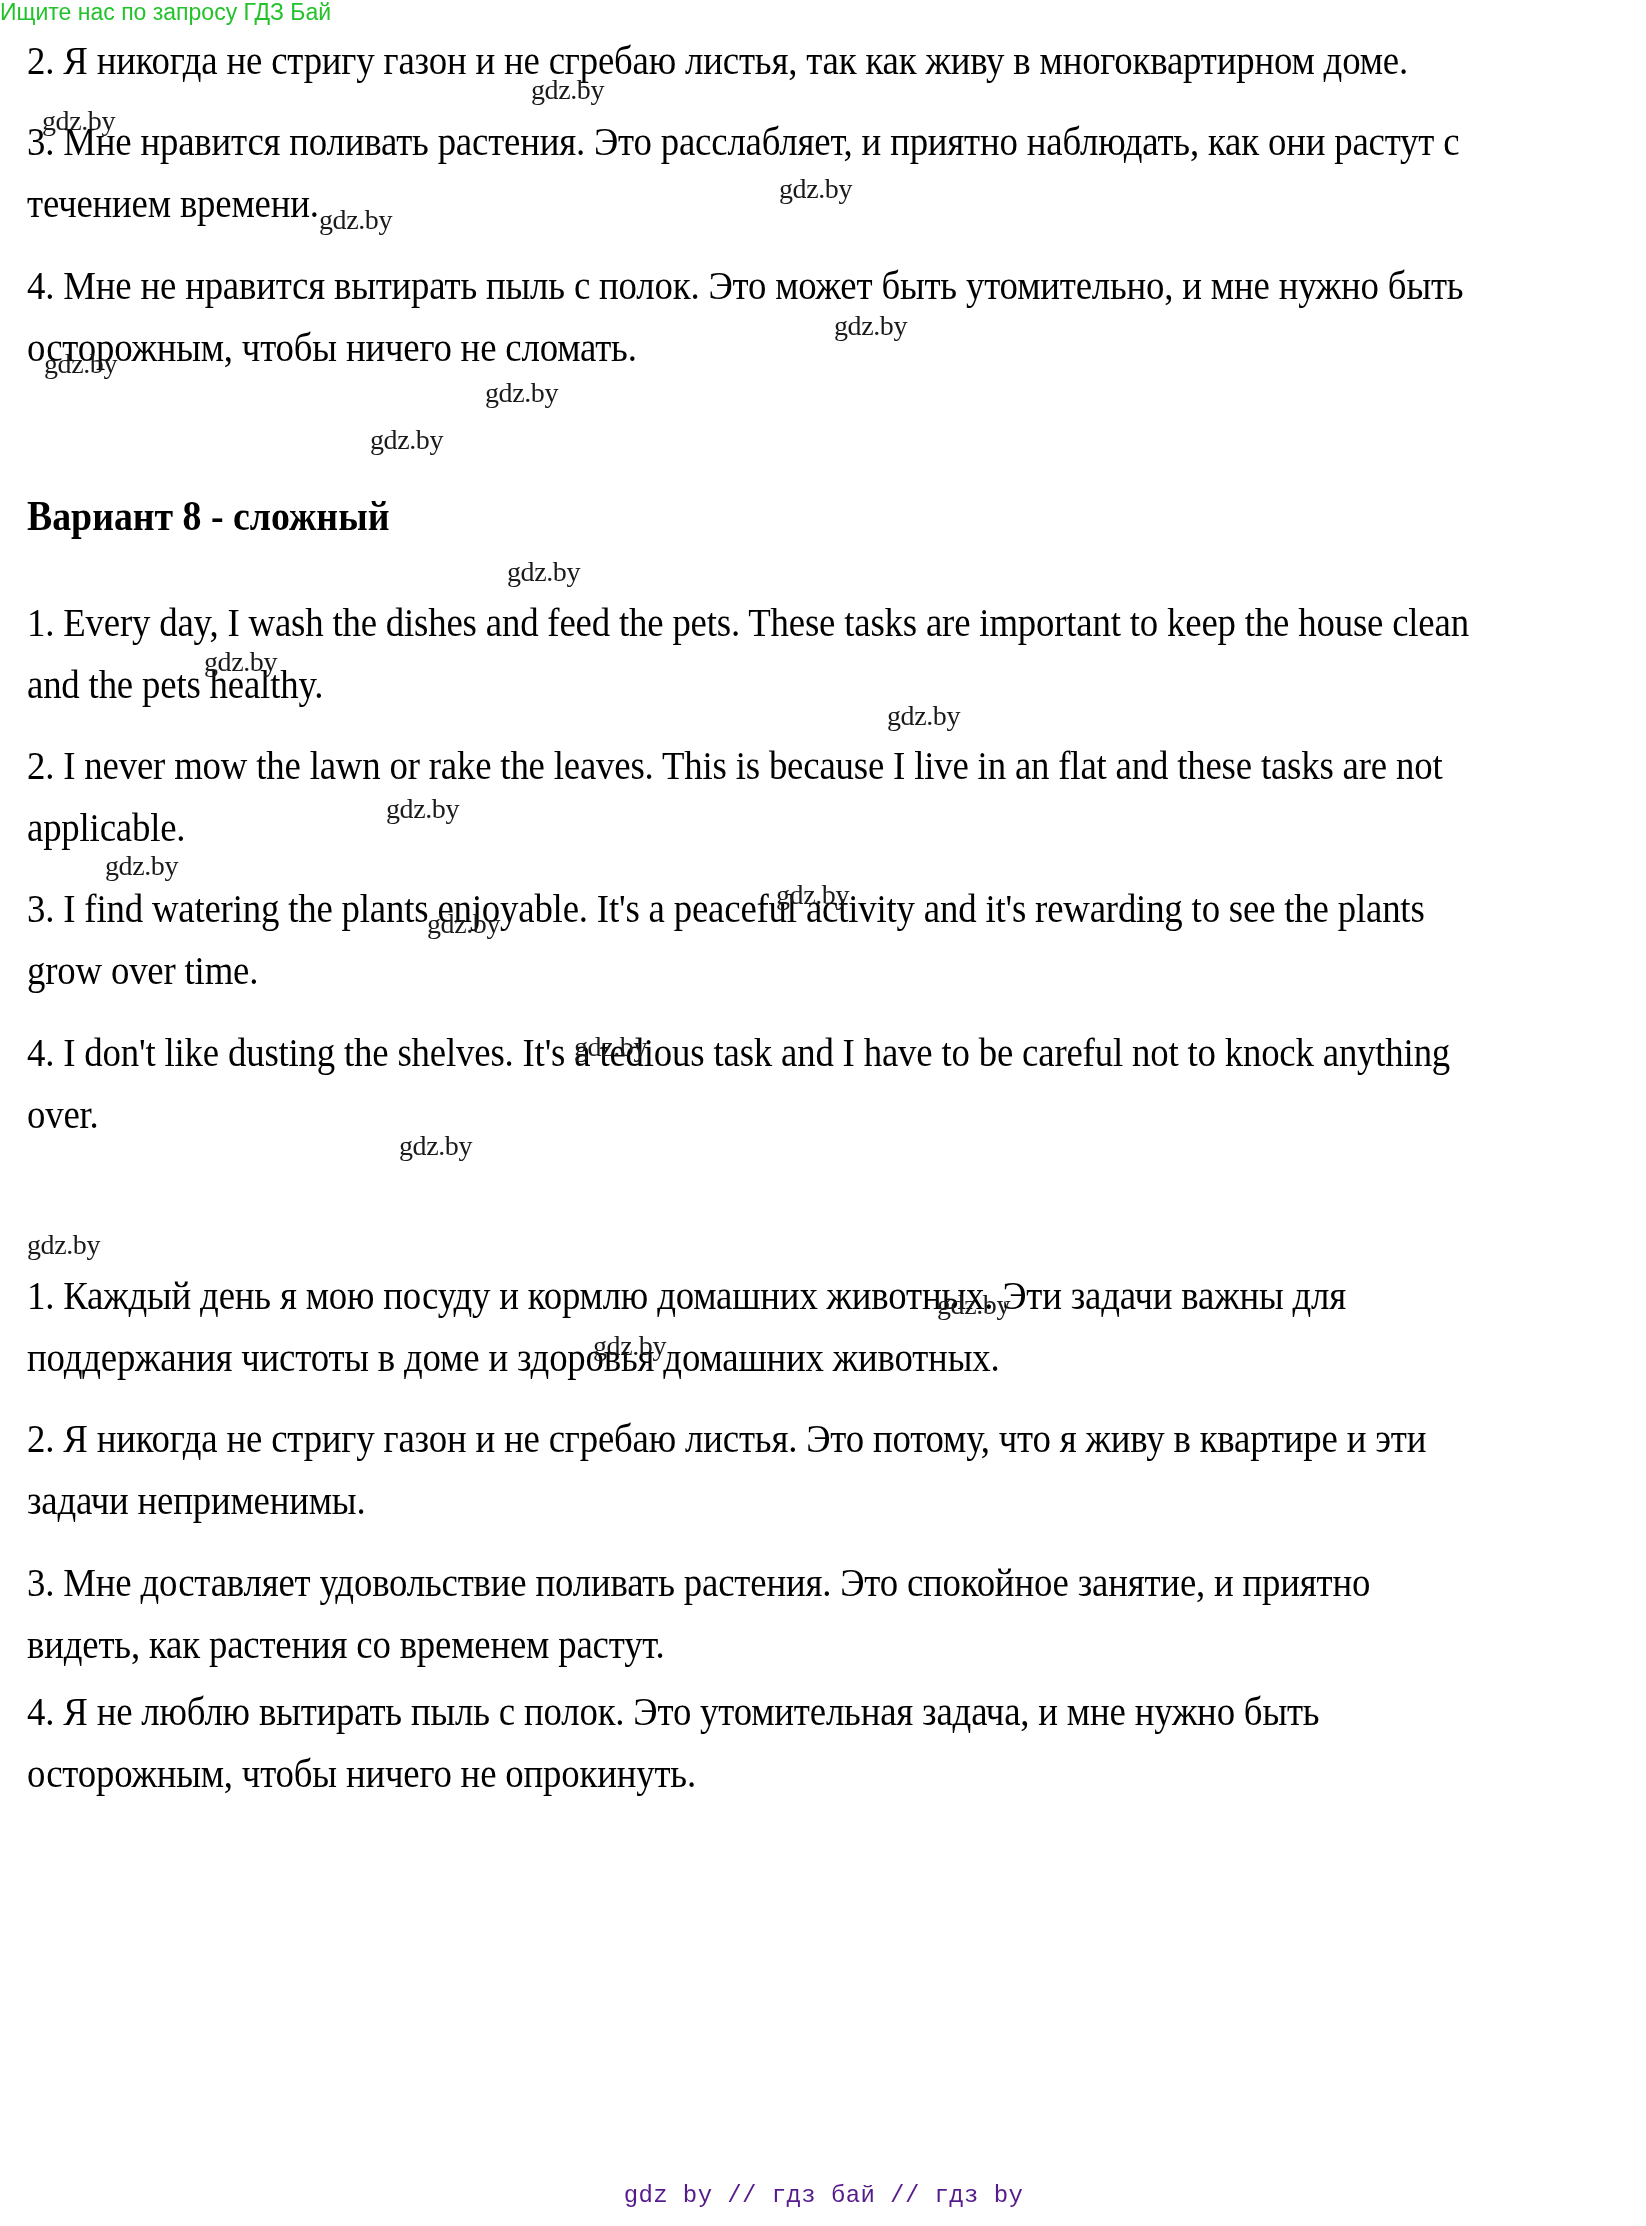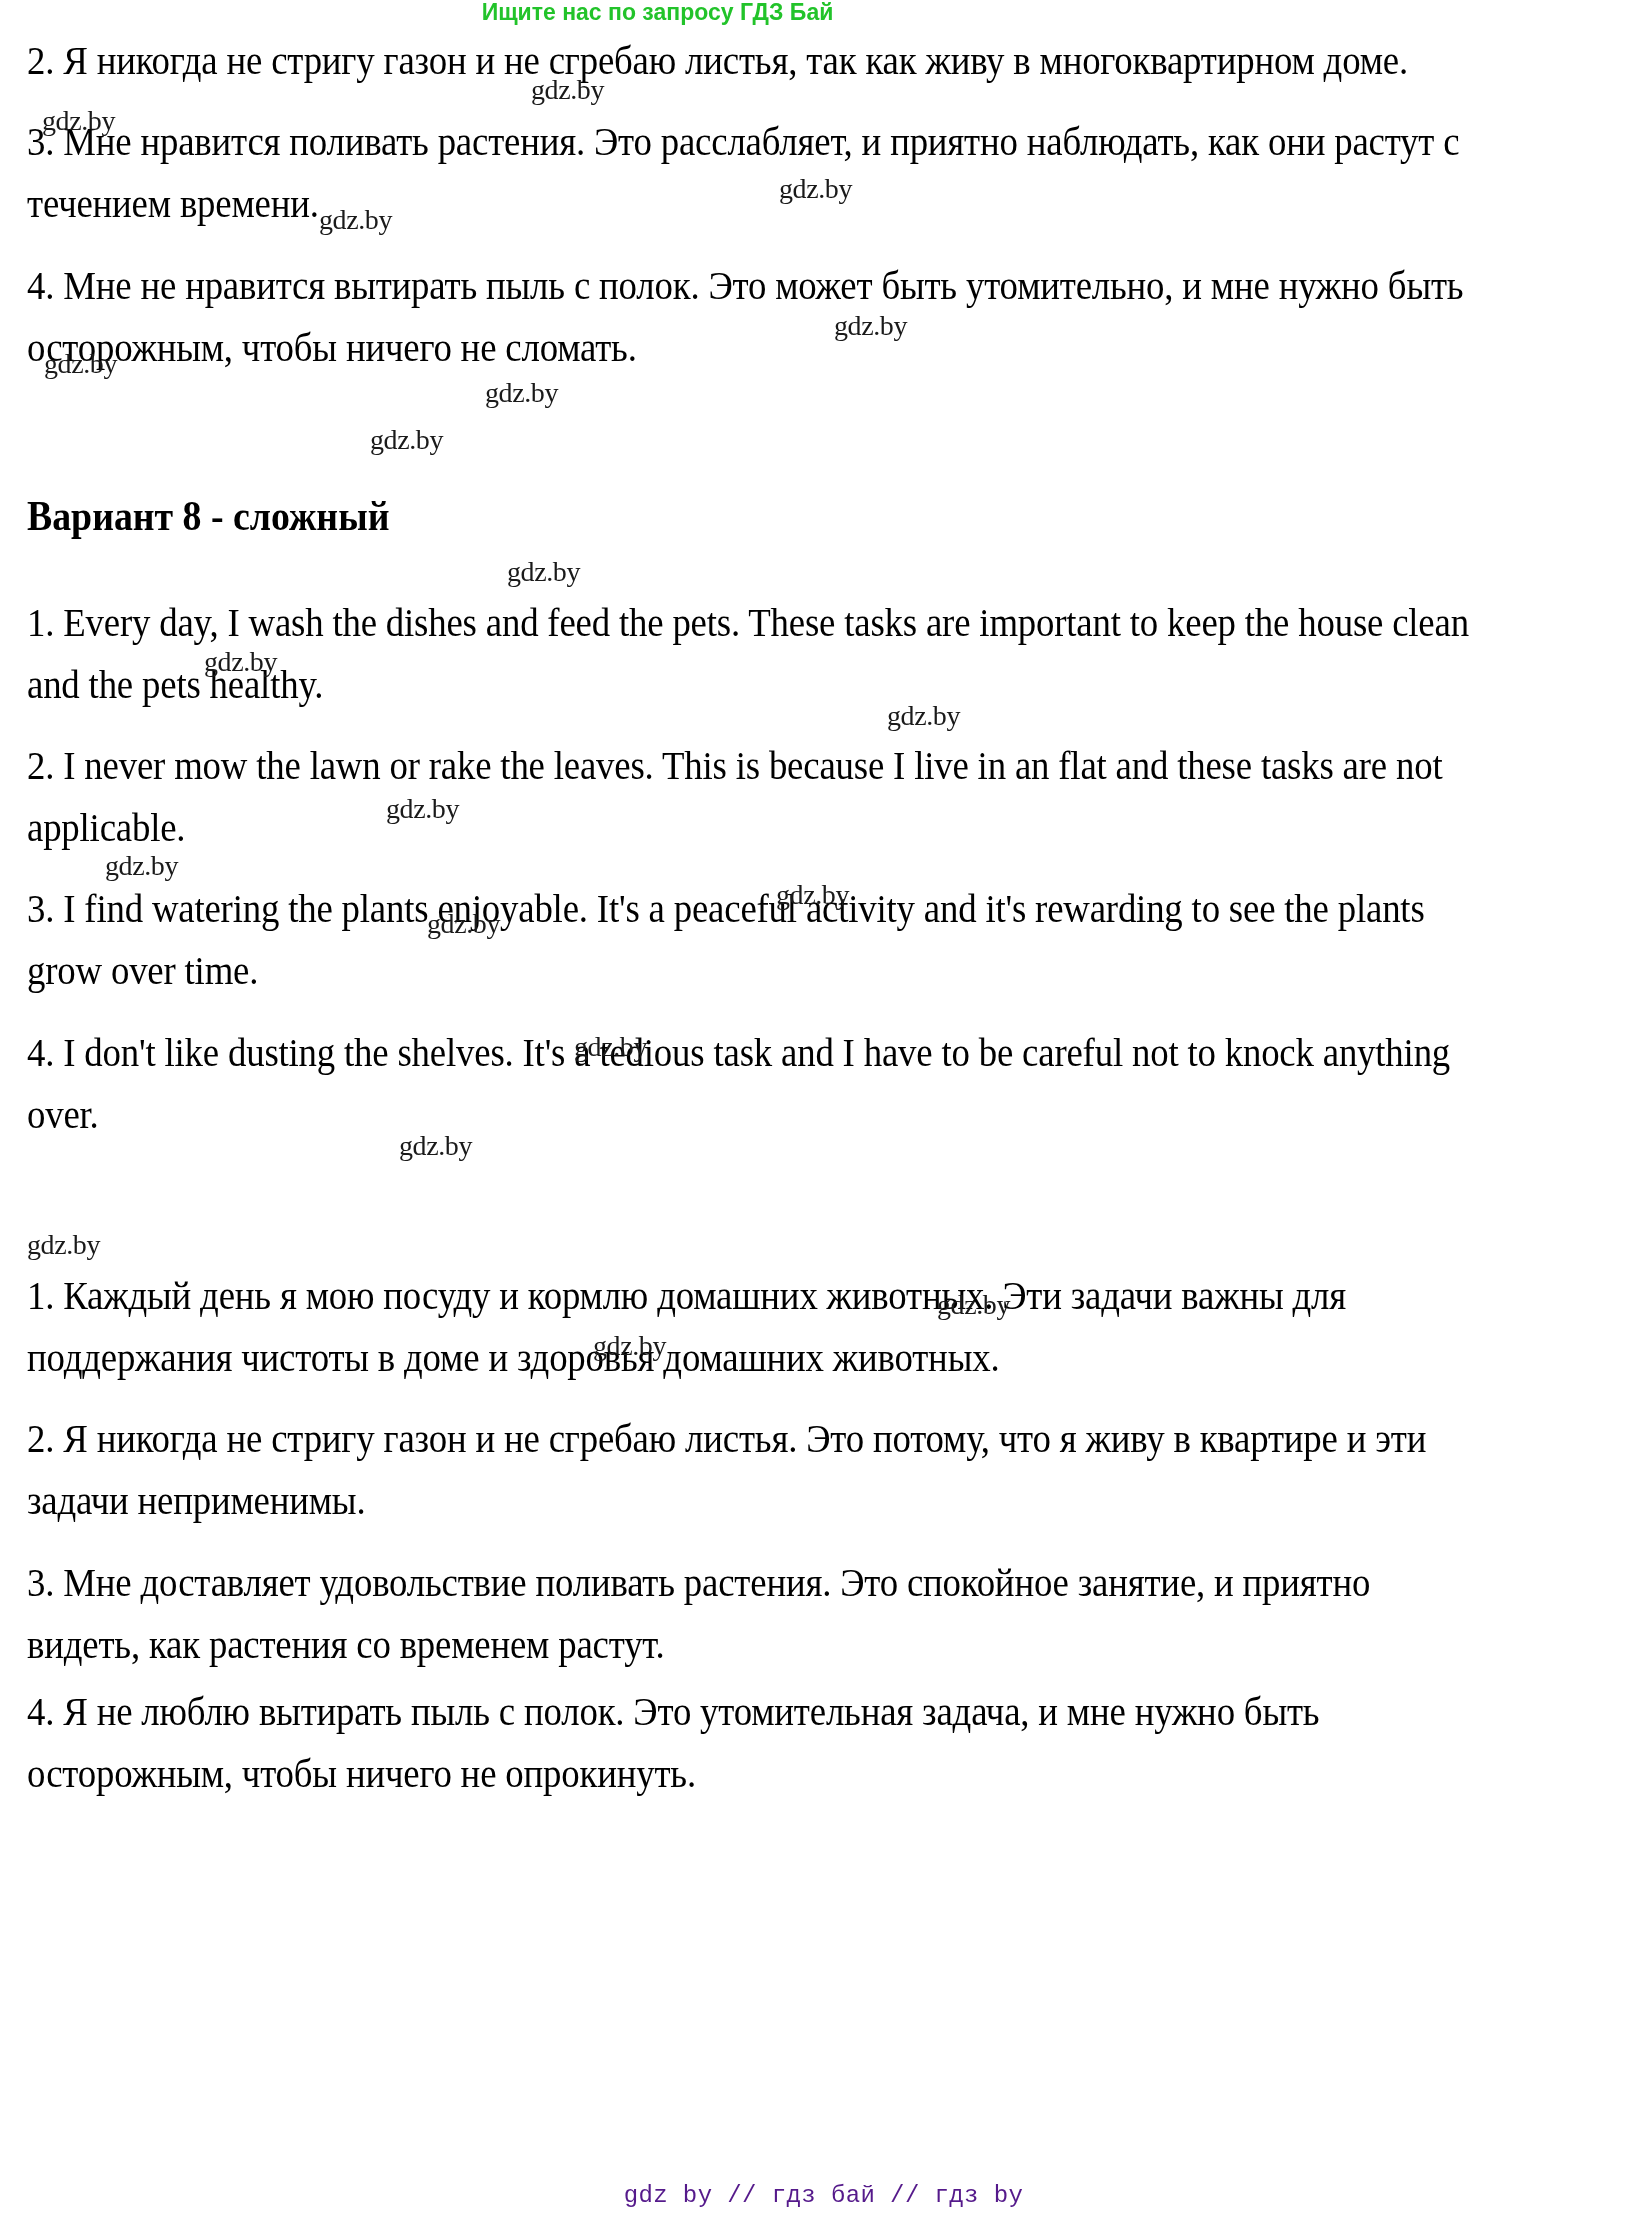--- a/index.html
+++ b/index.html
@@ -21,24 +21,24 @@
     width: 1647px;
     height: 2226px;
   }
 
   
   .top-banner {
     position: absolute;
     top: 0px;
     left: 0;
     width: 1315px;
-    text-align: center;
+    text-align: left;
     font-family: "Liberation Sans", "DejaVu Sans", sans-serif;
     font-size: 23px;
-    font-weight: 700;
+    font-weight: 400;
     color: #22c32a;
     letter-spacing: 0px;
     line-height: 24.6px;
     white-space: nowrap;
   }
 
   
   .content {
     position: absolute;
     left: 27px;

